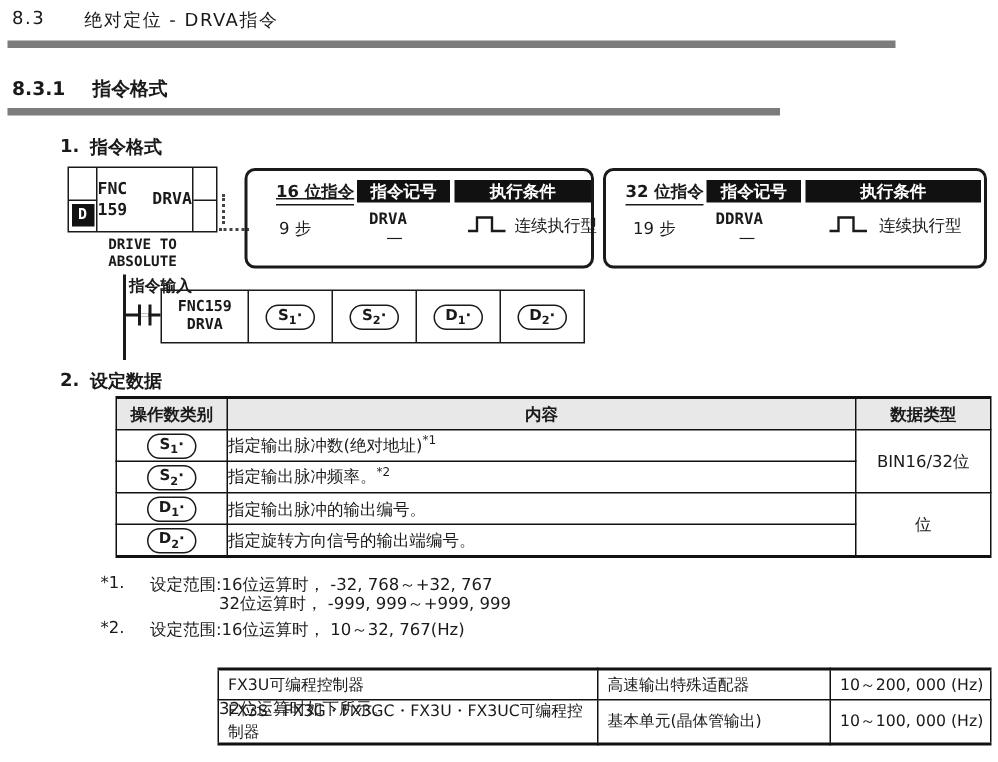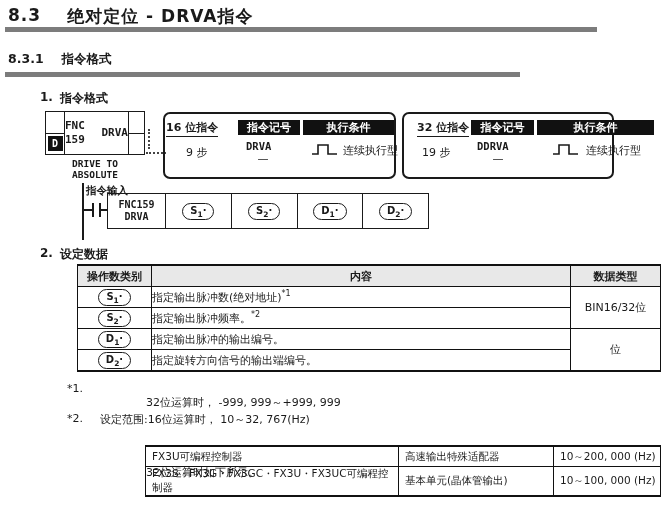--- a/index.html
+++ b/index.html
@@ -1,21 +1,21 @@
 <!DOCTYPE html>
 <html style="--rule-gray: #7c7c7c; --table-header-bg: #e8e8e8; --header-bar-bg: #111111; --ink: #1a1a1a;"><head>
 <meta charset="utf-8">
 <style>
   html,body { margin:0; padding:0; background:#fff; }
   .page { position:relative; width:665px; height:508px; background:#fff; overflow:hidden;
           font-family:"DejaVu Sans", sans-serif; color:var(--ink,#1a1a1a); }
 
   
   .h1 { position:absolute; left:8px; top:5px; display:flex; gap:26px;
-        font-size:17px; font-weight:bold; letter-spacing:1px; }
+        font-size:12px; font-weight:normal; letter-spacing:1px; }
   .h2 { position:absolute; left:8px; top:51px; display:flex; gap:18px;
         font-size:12.5px; font-weight:bold; }
   .rule { position:absolute; height:5px; background:var(--rule-gray,#7c7c7c); }
   .rule1 { left:5px; top:27px; width:592px; }
   .rule2 { left:5px; top:72px; width:515px; }
   .sec { position:absolute; display:flex; gap:7px; font-size:12px; font-weight:bold; }
   .sec1 { left:40px; top:90px; }
   .sec2 { left:40px; top:246px; }
 
   
@@ -35,24 +35,24 @@
           border-left:2px dotted #444; }
   .doth { position:absolute; left:146px; top:152px; width:20px; height:0;
           border-top:2px dotted #444; }
   .fnccap { position:absolute; left:45px; top:158px; width:100px; text-align:center;
             font-family:"DejaVu Sans Mono", monospace; font-weight:bold; font-size:9.5px; line-height:11px; }
 
   
   .ibox { position:absolute; top:112px; height:67px; border:2px solid #1a1a1a;
           border-radius:7px; box-sizing:border-box; }
   .b16 { left:163px; width:233px; }
-  .b32 { left:402px; width:212px; }
+  .b32 { left:402px; width:256px; }
   .ibox span { position:absolute; white-space:nowrap; }
   .bits { font-size:11px; font-weight:bold; border-bottom:1.2px solid #1a1a1a; padding-bottom:1px; }
-  .b16 .bits { left:1px; top:6px; } .b32 .bits { left:13px; top:6px; }
+  .b16 .bits { left:19px; top:6px;text-decoration:underline; } .b32 .bits { left:13px; top:6px; }
   .steps { font-size:11px; }
   .b16 .steps { left:21px; top:31px; } .b32 .steps { left:18px; top:31px; }
   .mhead, .chead { background:var(--header-bar-bg,#111); color:#fff; font-size:11px; font-weight:bold;
           height:15px; line-height:15px; text-align:center; }
   .b16 .mhead { left:73px; top:6px; width:62px; } .b32 .mhead { left:67px; top:6px; width:63px; }
   .b16 .chead { left:138px; top:6px; width:91px; } .b32 .chead { left:133px; top:6px; width:117px; }
   .mn { font-family:"DejaVu Sans Mono", monospace; font-weight:bold; font-size:10.5px; }
   .b16 .mn { left:81px; top:26px; } .b32 .mn { left:73px; top:26px; }
   .mdash { text-align:center; font-size:11px; }
   .b16 .mdash { left:81px; top:38px; width:34px; } .b32 .mdash { left:73px; top:38px; width:42px; }
@@ -61,21 +61,21 @@
   .cond { font-size:11px; }
   .b16 .cond { left:178px; top:29px; } .b32 .cond { left:182px; top:29px; }
 
   
   .rail { position:absolute; left:82px; top:183px; width:2px; height:57px; background:#1a1a1a; }
   .ladder-label { position:absolute; left:86px; top:184px; font-size:10.5px; font-weight:bold; }
   .wire { position:absolute; left:84px; top:209px; width:23px; height:2px; background:#1a1a1a; }
   .cbar { position:absolute; top:203px; width:2px; height:14px; background:#1a1a1a; }
   .cbar.c1 { left:92px; } .cbar.c2 { left:99px; }
   .wiregap { position:absolute; left:94px; top:209px; width:5px; height:2px; background:#fff; }
-  .lbox { position:absolute; left:107px; top:193px; width:322px; height:36px;
+  .lbox { position:absolute; left:107px; top:193px; width:283px; height:36px;
           border:1.5px solid #1a1a1a; box-sizing:border-box; display:flex; }
   .lcell { flex:1; border-right:1.4px solid #1a1a1a; display:flex; align-items:center; justify-content:center; }
   .lcell:last-child { border-right:none; }
   .lcell.lfirst { flex:0 0 57px; flex-direction:column;
           font-family:"DejaVu Sans Mono", monospace; font-weight:bold; font-size:10px; line-height:12px; }
   .stadium { display:inline-block; border:1.3px solid #1a1a1a; border-radius:10px;
           padding:0 7px; font-size:10px; font-weight:bold; height:15px; line-height:14px; white-space:nowrap; }
   .stadium sub { font-size:7.5px; }
 
   
@@ -238,20 +238,21 @@
     <tr>
       <td class="opcell">
         <span class="stadium"><span>D</span><sub>2</sub><span>·</span></span>
       </td>
       <td class="desccell"><span>指定旋转方向信号的输出端编号。</span></td>
     </tr>
   </tbody>
     </table>
 
   <div class="nlabel nl1">*1.</div>
+  <div class="ntext nt1a">设定范围:16位运算时， -32, 768～+32, 767</div>
   <div class="ntext nt1b">32位运算时， -999, 999～+999, 999</div>
   <div class="nlabel nl2">*2.</div>
   <div class="ntext nt2a">设定范围:16位运算时， 10～32, 767(Hz)</div>
   <div class="ntext nt2b">32位运算时如下所示。</div>
 
   <table class="tbl pulse-tbl">
     <colgroup>
         <col style="width:253px">
         <col style="width:155px">
         <col style="width:107px">

